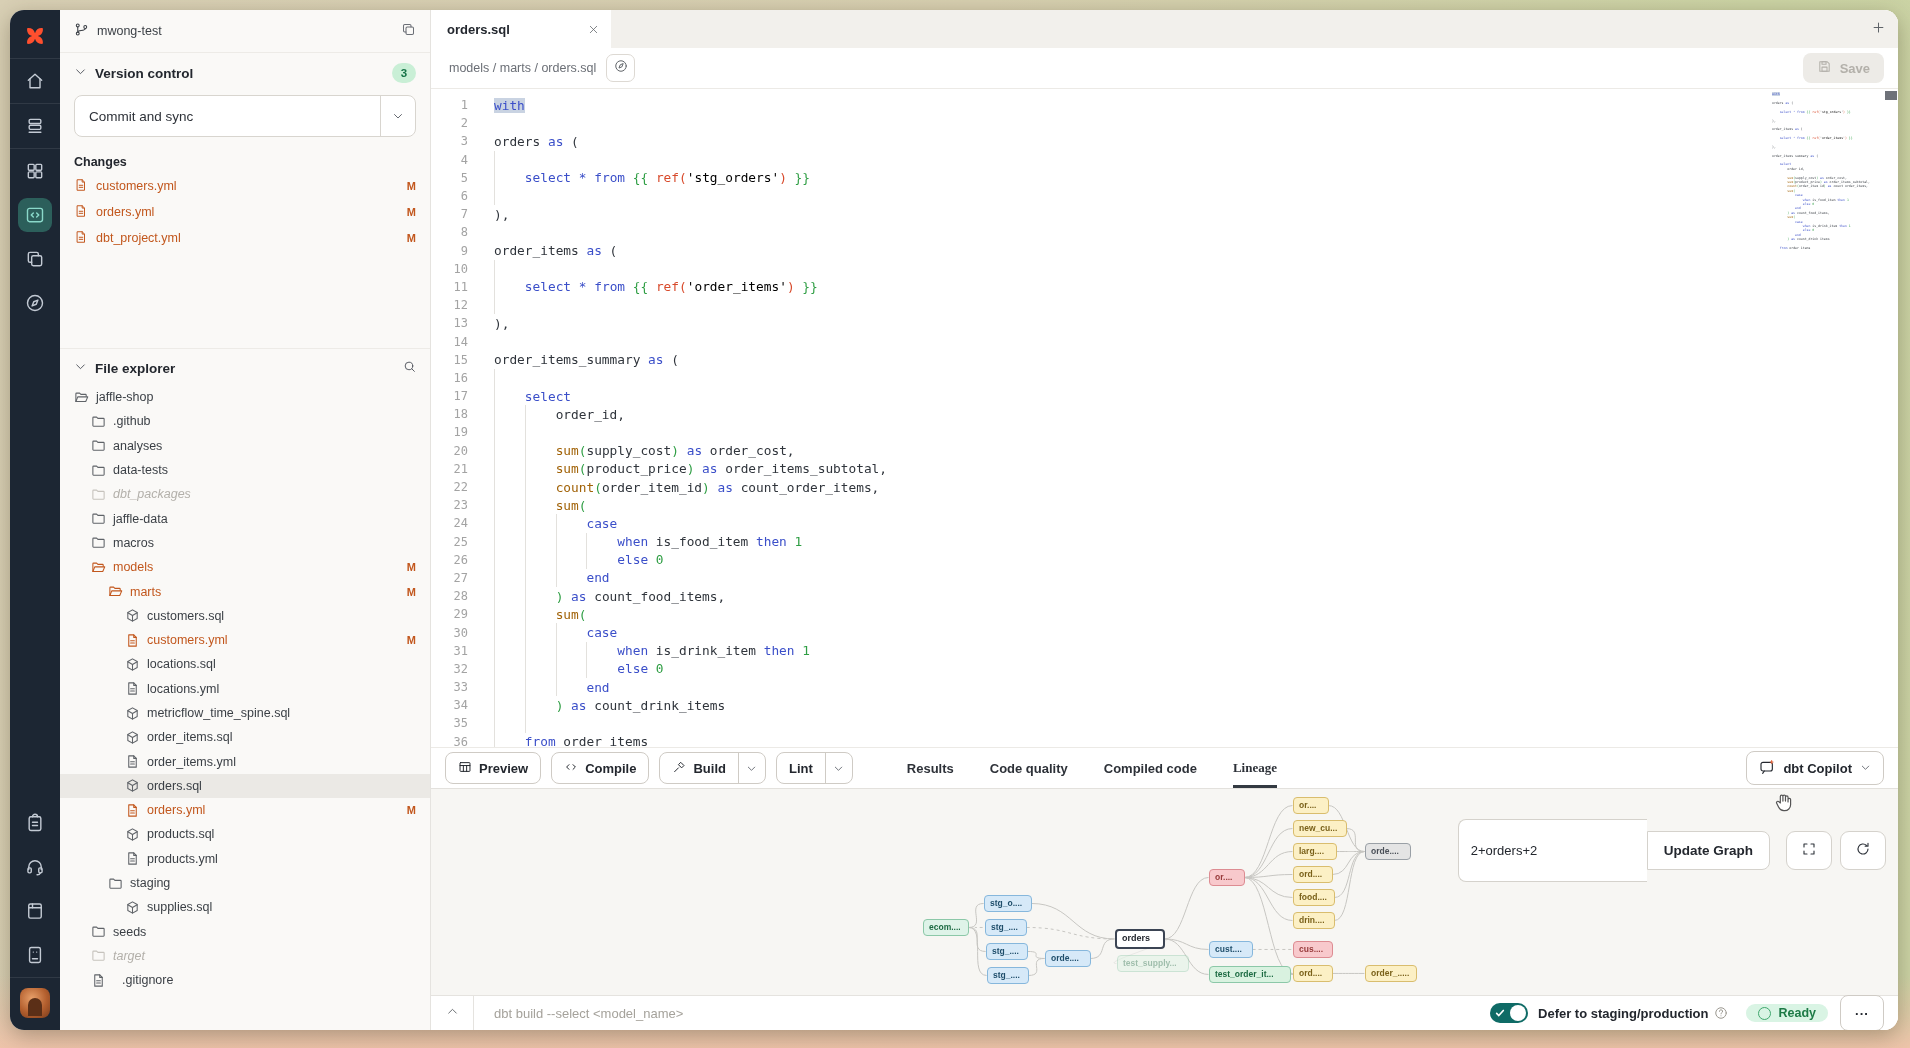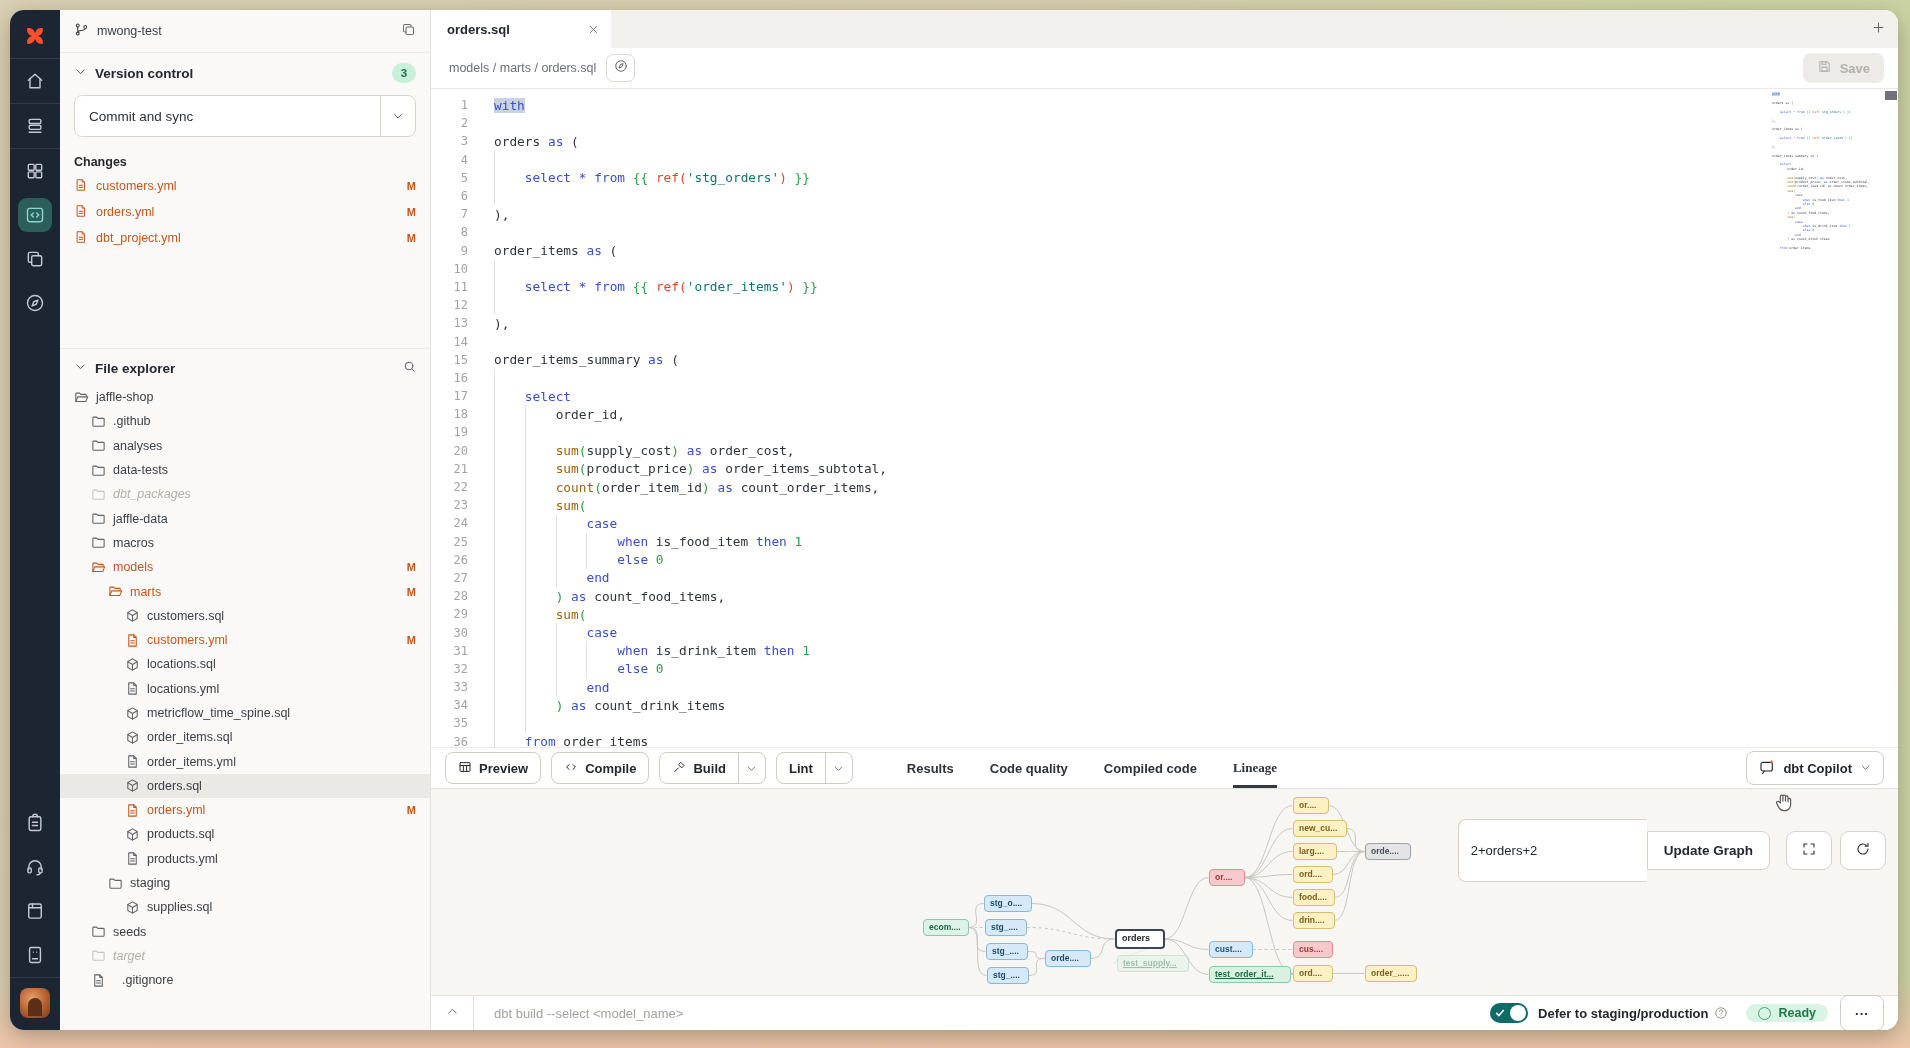--- a/index.html
+++ b/index.html
@@ -79,21 +79,21 @@
   .code-line .ln{width:37px;text-align:right;color:#a3a3a3;font-size:12px;flex-shrink:0;}
   .code-line .code{padding-left:26px;font-size:12.8px;white-space:pre;color:#30353c;}
   .guide{position:absolute;top:0;bottom:0;width:1px;background:#e3e1dd;}
   .tok-kw{color:#3b4fc9;font-weight:500;}
   .tok-id{color:#30353c;}
   .tok-pu{color:#30353c;}
   .tok-fn{color:#a16207;}
   .tok-jj{color:#2f9e44;}
   .tok-nu{color:#2f9e44;}
   .tok-rf{color:#d84a2b;}
-  .tok-st{color:#0f766e;margin-top:44px;}
+  .tok-st{color:#000000;margin-top:44px;}
   .sel-hl{background:#c9d3e2;}
   .minimap{position:absolute;top:3px;right:16px;width:112px;pointer-events:none;opacity:.95;}
   .minimap .code-line{height:4.4px;}
   .minimap .code{padding-left:2px;font-size:3.2px;}
   .scroll-thumb{position:absolute;top:2px;right:1px;width:12px;height:9px;background:#4a4f57;opacity:.8;}
   
   .toolbar{height:40px;border-top:1px solid #eceae6;display:flex;align-items:center;padding:0 14px;gap:10px;flex-shrink:0;background:#fff;}
   .tb-btn{height:30px;border:1px solid #cfcbc5;border-radius:8px;background:#fff;display:flex;align-items:center;
     font-size:13px;font-weight:600;color:#23272e;overflow:hidden;}
   .tb-btn .cap{padding:0 12px;display:flex;align-items:center;gap:7px;}
@@ -108,21 +108,21 @@
   .copilot-btn svg{width:16px;height:16px;}
   .copilot-btn .chev svg{width:11px;height:11px;color:#4a4f57;}
   
   .lineage{height:206px;position:relative;background:#f7f6f3;border-top:1px solid #e3e1dd;flex-shrink:0;}
   .edges{position:absolute;left:0;top:0;width:100%;height:100%;}
   .lnode{position:absolute;font-size:8.5px;font-weight:700;padding:3px 5px;border-radius:4px;border:1px solid;
     white-space:nowrap;overflow:hidden;text-overflow:clip;box-sizing:border-box;height:17px;line-height:9.5px;}
   .lnode.source{background:#def3e8;border-color:#8cc8a8;color:#1d6b43;}
   .lnode.staging{background:#d6e9f8;border-color:#86b7dc;color:#1f4e6b;}
   .lnode.selected{background:#fff;border:2px solid #3b4453;color:#23272e;height:20px;font-size:9px;z-index:3;}
-  .lnode.test{background:#d9f2e0;border-color:#8cc8a8;color:#1d6b43;text-decoration:underline;}
+  .lnode.test{background:#d9f2e0;border-color:#8cc8a8;color:#1d6b43;}
   .lnode.faded{opacity:.4;}
   .lnode.metric{background:#fcf0c5;border-color:#d9bd6e;color:#7a611a;}
   .lnode.pink{background:#f8c9cc;border-color:#dd8c92;color:#973a3a;}
   .lnode.exposure{background:#e4e4e4;border-color:#9aa0a6;color:#4a4f57;}
   .lineage-controls{position:absolute;top:30px;right:12px;display:flex;align-items:center;}
   .graph-input{width:164px;height:37px;border:1px solid #d5d2cc;border-right:none;border-radius:8px 0 0 8px;background:#fff;
     padding:12px 12px;font-size:13px;color:#23272e;font-family:"Liberation Sans",sans-serif;outline:none;}
   .update-btn{height:39px;border:1px solid #d5d2cc;border-radius:0 8px 8px 0;background:#fff;padding:0 16px;
     font-size:13.5px;font-weight:600;color:#23272e;}
   .sq-btn{width:46px;height:39px;border:1px solid #d5d2cc;border-radius:9px;background:#fff;display:flex;align-items:center;justify-content:center;color:#30353c;}

